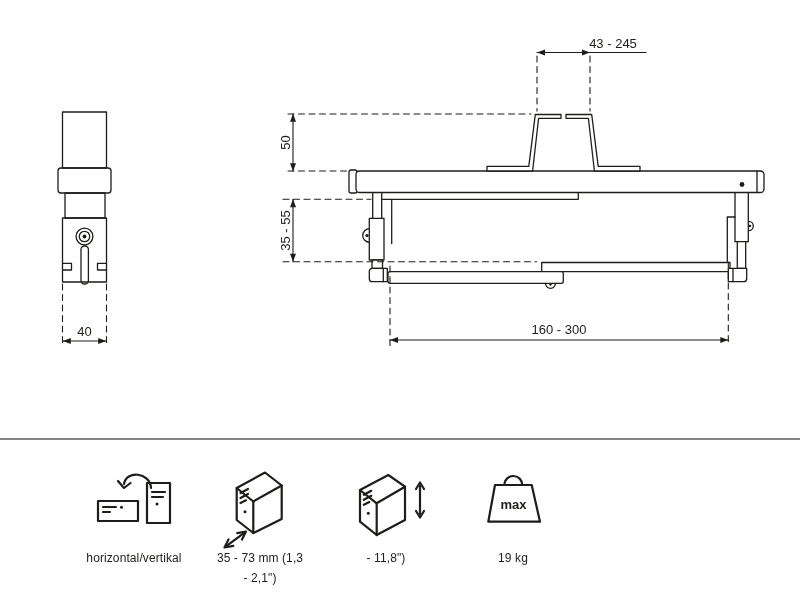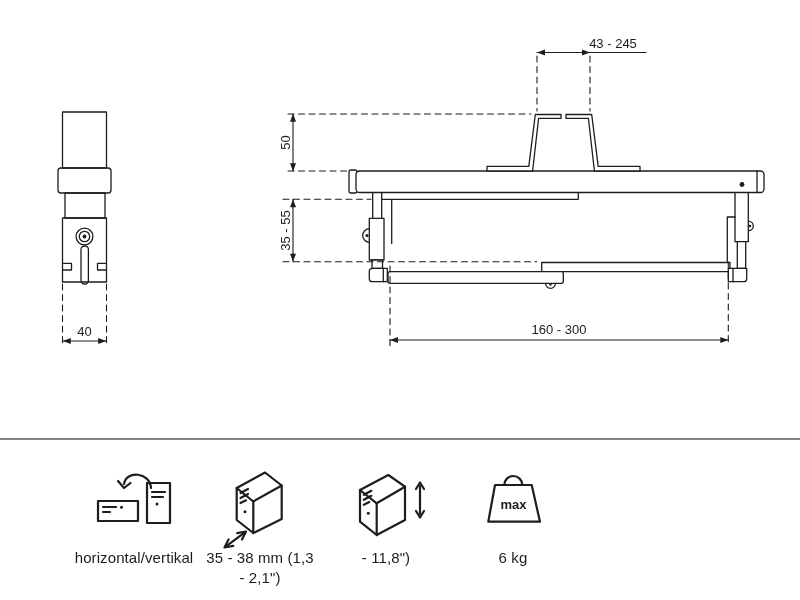--- a/index.html
+++ b/index.html
@@ -1,21 +1,21 @@
 <!DOCTYPE html>
 <html><head>
 <meta charset="utf-8">
 <style>
   html,body{margin:0;padding:0;}
   body{width:800px;height:600px;background:#ffffff;font-family:"Liberation Sans",sans-serif;color:#1d1d1b;}
   #stage{position:relative;width:800px;height:600px;background:#fff;overflow:hidden;}
   #tech-drawing{position:absolute;left:0;top:0;}
   .divider{position:absolute;left:0;top:438px;width:800px;height:2px;background:#848484;}
   .icon-svg{position:absolute;}
-  .caption{position:absolute;text-align:center;font-size:15px;line-height:20px;letter-spacing:.1px;color:#1d1d1b;}
+  .caption{position:absolute;text-align:center;font-size:12px;line-height:20px;letter-spacing:.1px;color:#1d1d1b;}
   svg text{font-family:"Liberation Sans",sans-serif;fill:#1d1d1b;}
 </style>
 </head>
 <body>
 
 <div id="stage">
 
   <svg id="tech-drawing" width="800" height="440" viewBox="0 0 800 440">
 
     <g stroke="#1d1d1b" stroke-width="1.3" fill="none" stroke-linecap="round" stroke-linejoin="round">
@@ -121,21 +121,21 @@
       <path d="M16.7 30 L16.7 62 L33.3 75 L33.3 43.5"></path>
       <path d="M33.3 75 L61.7 61 L61.7 27.5"></path>
       <path d="M20.5 35 L28 31 M20.5 40 L28 36 M20.5 45 L26 42.3"></path>
       <path d="M6 88.3 L24.5 74.6"></path>
       <path d="M22 81.5 L26 73.5 L17.2 75.1"></path>
       <path d="M13.3 87.9 L4.5 89.5 L8.5 81.5"></path>
     </g>
     <circle cx="25" cy="53.7" r="1.5" fill="#1d1d1b"></circle>
   </svg>
   <div class="caption" style="left:190px;width:140px;top:548px;">
-    <div>35 - 38 mm (1,3</div>
+    <div>35 - 73 mm (1,3</div>
     <div>- 2,1")</div>
   </div>
 
   <svg class="icon-svg" style="left:352px;top:458px;" width="90" height="90" viewBox="0 0 90 90">
     <g stroke="#1d1d1b" stroke-width="2.2" fill="none" stroke-linecap="round" stroke-linejoin="round">
       <path d="M36.3 17 L53 28.7 L24.7 45.3 L8 32 Z"></path>
       <path d="M8 32 L8 63.7 L24.7 77 L24.7 45.3"></path>
       <path d="M24.7 77 L53 62 L53 28.7"></path>
       <path d="M11.8 36.8 L19.3 32.8 M11.8 41.8 L19.3 37.8 M11.8 46.8 L17.3 44.1"></path>
       <path d="M68 28 V56"></path>
@@ -149,16 +149,16 @@
   </div>
 
   <svg class="icon-svg" style="left:480px;top:470px;" width="70" height="60" viewBox="0 0 70 60">
     <g stroke="#1d1d1b" stroke-width="2.2" fill="none" stroke-linecap="round" stroke-linejoin="round">
       <path d="M24.3 15 A9 9 0 0 1 42.3 15"></path>
       <path d="M15 15 L51.7 15 L60 51.7 L8.3 51.7 Z"></path>
     </g>
     <text x="33.5" y="38.5" text-anchor="middle" font-size="13" font-weight="600">max</text>
   </svg>
   <div class="caption" style="left:453px;width:120px;top:548px;">
-    <div>6 kg</div>
+    <div>19 kg</div>
   </div>
 
 </div>
 
 </body></html>

